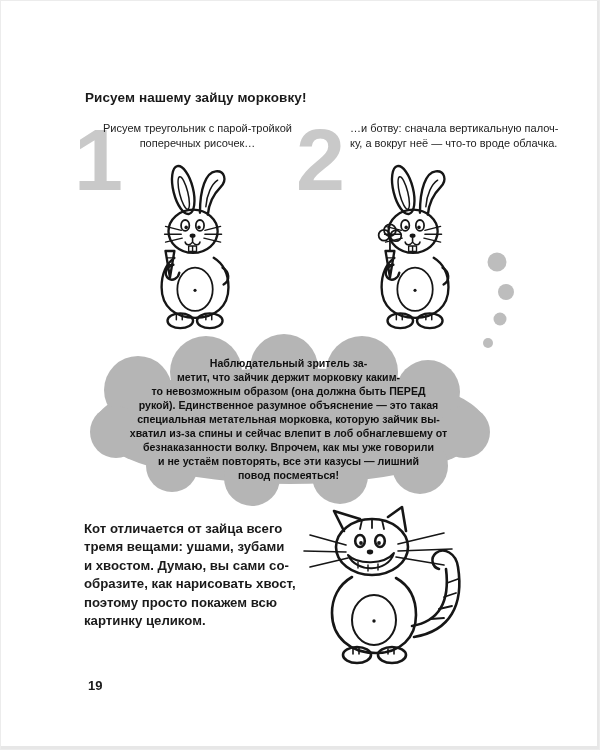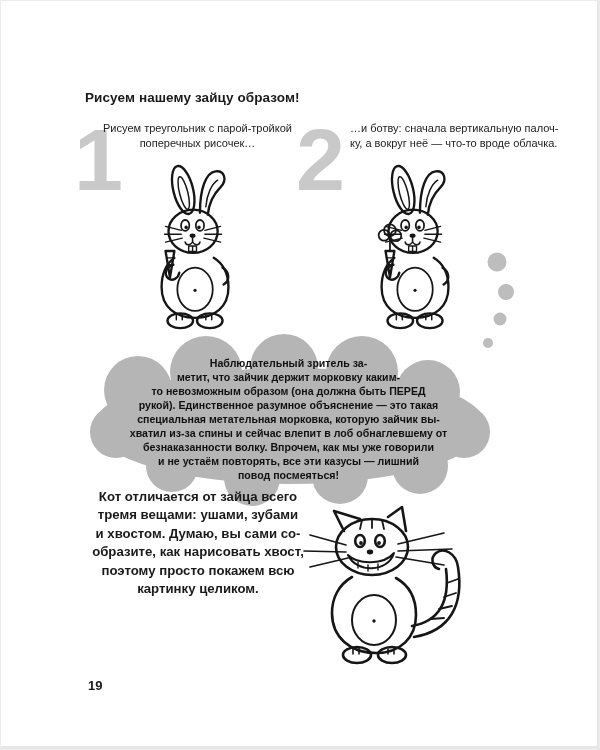--- a/index.html
+++ b/index.html
@@ -72,42 +72,42 @@
     text-align: center;
     font-size: 10.6px;
     font-weight: bold;
     line-height: 1.32;
     white-space: pre-line;
     color: #101010;
   }
 
   .bottom-text {
     position: absolute;
-    left: 84px; top: 488px;
+    left: 84px; top: 520px;
     width: 228px;
     font-size: 13.2px;
     font-weight: bold;
     line-height: 1.4;
     white-space: pre-line;
-    text-align: center;
+    text-align: left;
   }
 
   .pagenum {
     position: absolute;
     left: 88px; top: 678px;
     font-size: 13px;
     font-weight: bold;
   }
 </style>
 </head>
 <body>
 
 <div class="page">
 
-  <h1 class="heading">Рисуем нашему зайцу образом!</h1>
+  <h1 class="heading">Рисуем нашему зайцу морковку!</h1>
 
   <div class="bignum num1">1</div>
   <p class="step step1">Рисуем треугольник с парой-тройкой
 поперечных рисочек…</p>
 
   <div class="bignum num2">2</div>
   <p class="step step2">…и ботву: сначала вертикальную палоч-
 ку, а вокруг неё — что-то вроде облачка.</p>
 
   <div class="art rabbit1">

